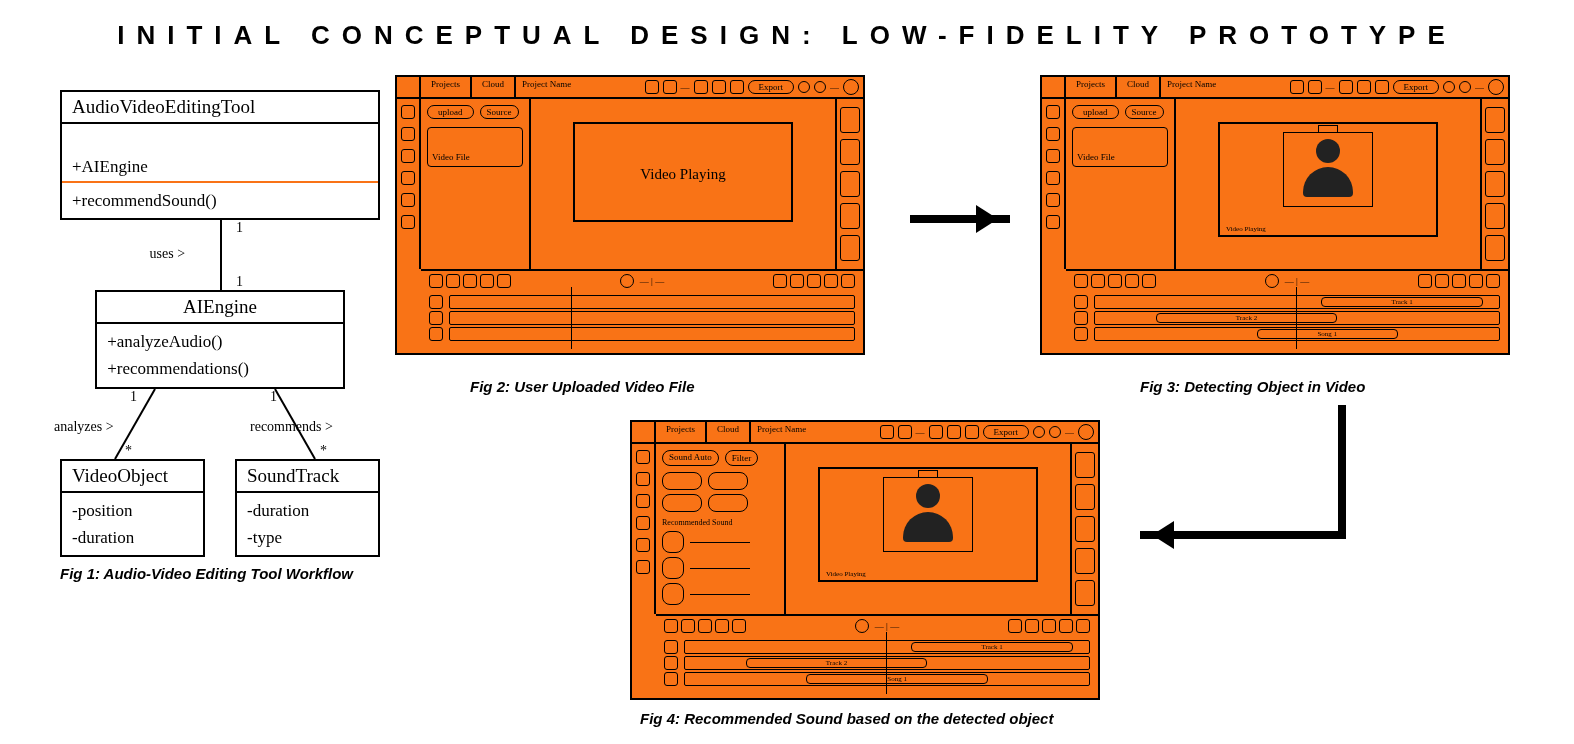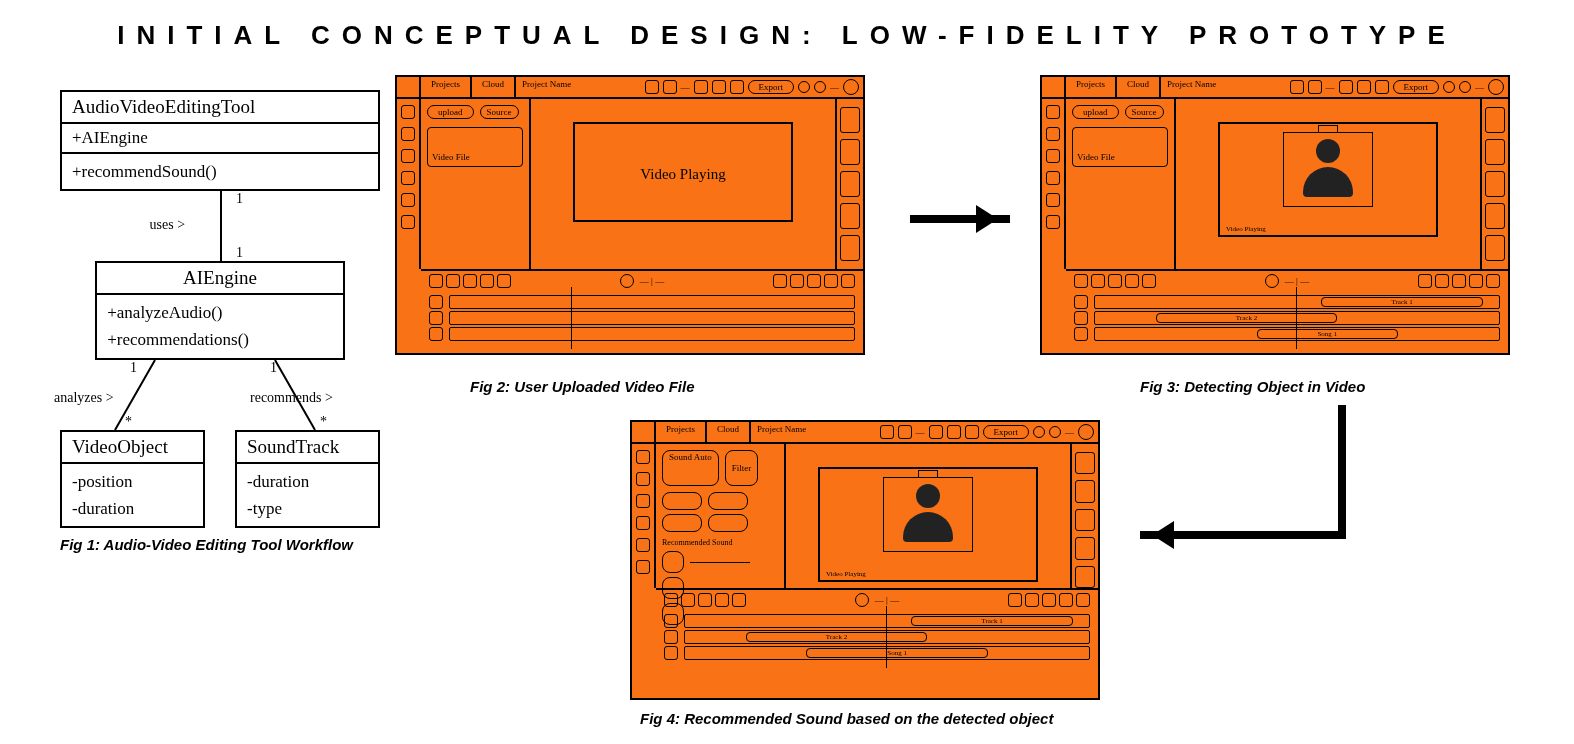--- a/index.html
+++ b/index.html
@@ -20,21 +20,21 @@
     margin: 10px 0 20px 0;
   }
   .hand { font-family: "Comic Sans MS", "Segoe Script", cursive; }
   .caption { font-style: italic; font-weight: bold; font-size: 15px; text-align: center; }
   .tinyh { font-family: "Comic Sans MS", cursive; font-size: 9px; }
 
   
   .uml-wrap { position:absolute; left:60px; top:90px; width:320px; }
   .uml-box { border:2px solid #000; background:#fff; font-family:"Comic Sans MS",cursive; font-size:17px; }
   .uml-title { border-bottom:2px solid #000; padding:4px 10px; font-size:19px; }
-  .uml-attr  { border-bottom:2px solid #000000; padding:4px 10px; }
+  .uml-attr  { border-bottom:2px solid #f97316; padding:4px 10px;margin-top:29px; }
   .uml-ops   { padding:4px 10px; line-height:1.6; }
   .uml-rel   { font-family:"Comic Sans MS",cursive; font-size:14px; text-align:center; }
 
   
   .mock { position:absolute; border:2px solid #000; background:#f97316; }
   .mock .topbar { display:flex; border-bottom:2px solid #000; height:22px; }
   .mock .tab { border-right:2px solid #000; padding:2px 10px; }
   .mock .flex { display:flex; }
   .rbox { border:1.5px solid #000; border-radius:4px; }
   .rrbox { border:1.5px solid #000; border-radius:8px; }
@@ -330,33 +330,33 @@
       <div class="sq"></div>
         <div class="sq"></div>
         <div class="sq"></div>
       <span class="btnpill tinyh">Export</span>
       <div class="circ" style="width:12px;height:12px"></div>
         <div class="circ" style="width:12px;height:12px"></div>
       <span class="tinyh">—</span>
       <div class="circ" style="width:16px;height:16px"></div>
     </div>
   </div>
-  <div class="flex" style="height:144px;">
+  <div class="flex" style="height:170px;">
     <div class="lefticons">
         <div class="sq"></div>
         <div class="sq"></div>
         <div class="sq"></div>
         <div class="sq"></div>
         <div class="sq"></div>
         <div class="sq"></div>
       </div>
     <div style="width:130px;border-right:2px solid #000;padding:6px;">
       <div style="display:flex;gap:6px;">
         <span class="rrbox tinyh" style="padding:1px 6px">Sound Auto</span>
-        <span class="rrbox tinyh" style="padding:12px 6px">Filter</span>
+        <span class="rrbox tinyh" style="padding:2px 6px">Filter</span>
       </div>
       <div style="display:flex;gap:6px;margin-top:6px;">
         <div class="rrbox" style="width:40px;height:18px"></div>
         <div class="rrbox" style="width:40px;height:18px"></div>
       </div>
       <div style="display:flex;gap:6px;margin-top:4px;">
         <div class="rrbox" style="width:40px;height:18px"></div>
         <div class="rrbox" style="width:40px;height:18px"></div>
       </div>
       <div class="tinyh" style="margin-top:6px;font-size:8px">Recommended Sound</div>

